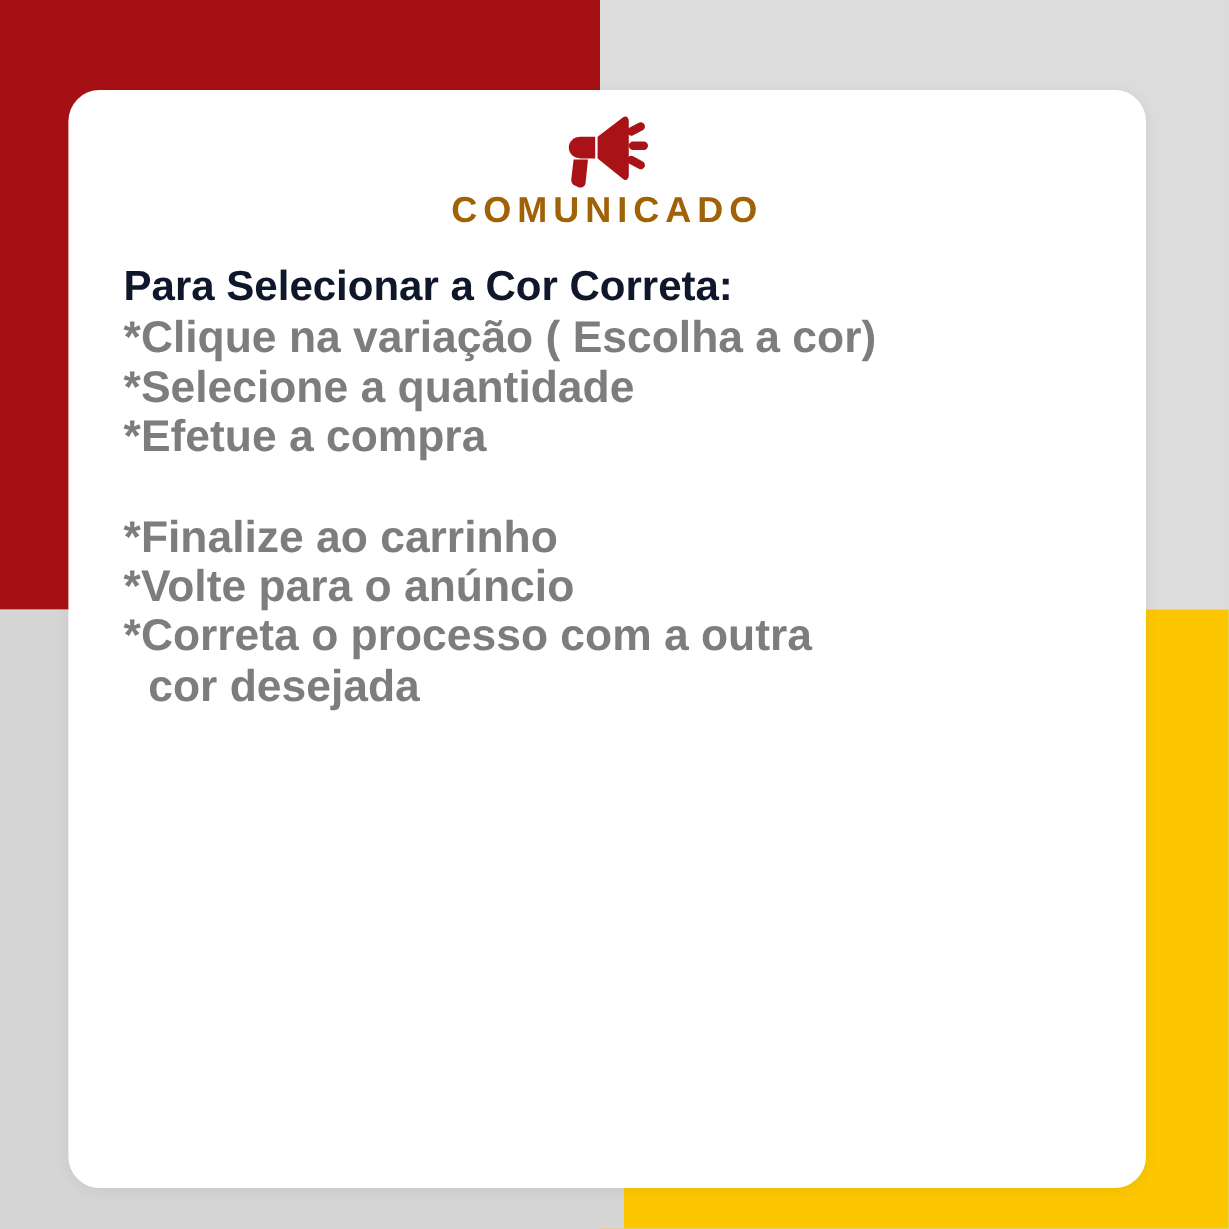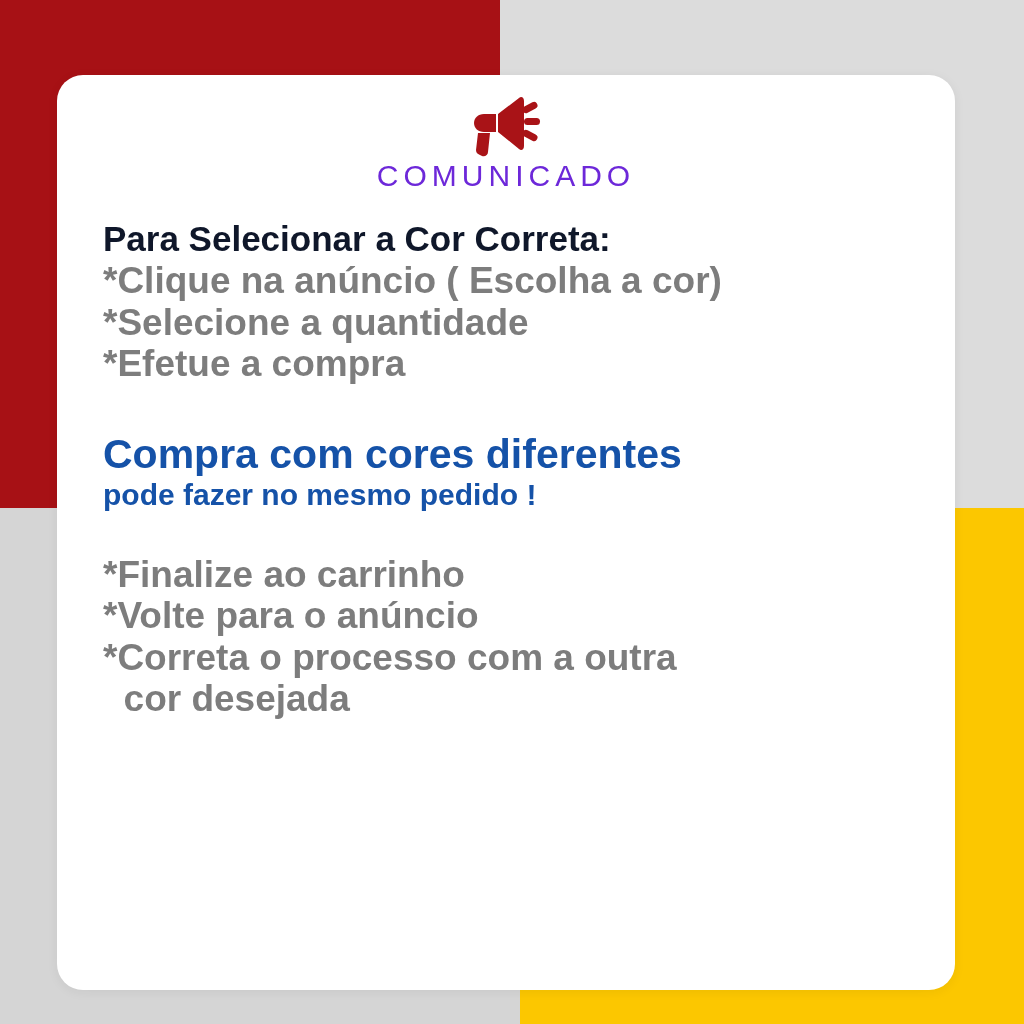--- a/index.html
+++ b/index.html
@@ -79,23 +79,23 @@
     text-align: center;
   }
   #megaphone-wrap {
     height: 72px;
     display: flex;
     align-items: center;
     justify-content: center;
   }
   #comunicado {
     font-size: 30px;
-    font-weight: normal;
+    font-weight: bold;
     letter-spacing: 5px;
-    color: #6d28d9;
+    color: #a16207;
     margin-top: -4px;
   }
   #important-word {
     font-size: 63px;
     font-weight: bold;
     letter-spacing: -1px;
     margin-top: 2px;
     line-height: 1.0;
   }
   #important-word .red { color: #b01116; }
@@ -177,29 +177,25 @@
       </svg>
     </div>
     <div id="comunicado">COMUNICADO</div>
   </div>
 
 
   <div id="body-area">
 
     <div id="block1">
       <div class="heading-blue">Para Selecionar a Cor Correta:</div>
-      <div class="bullet-grey">*Clique na anúncio ( Escolha a cor)</div>
+      <div class="bullet-grey">*Clique na variação ( Escolha a cor)</div>
       <div class="bullet-grey">*Selecione a quantidade</div>
       <div class="bullet-grey">*Efetue a compra</div>
     </div>
 
-    <div id="block2">
-      <div class="heading-blue-big">Compra com cores diferentes</div>
-      <div class="heading-blue-sub">pode fazer no mesmo pedido !</div>
-    </div>
 
     <div id="block3">
       <div class="bullet-grey">*Finalize ao carrinho</div>
       <div class="bullet-grey">*Volte para o anúncio</div>
       <div class="bullet-grey">*Correta o processo com a outra
   cor desejada</div>
     </div>
 
   </div>
 </div>

